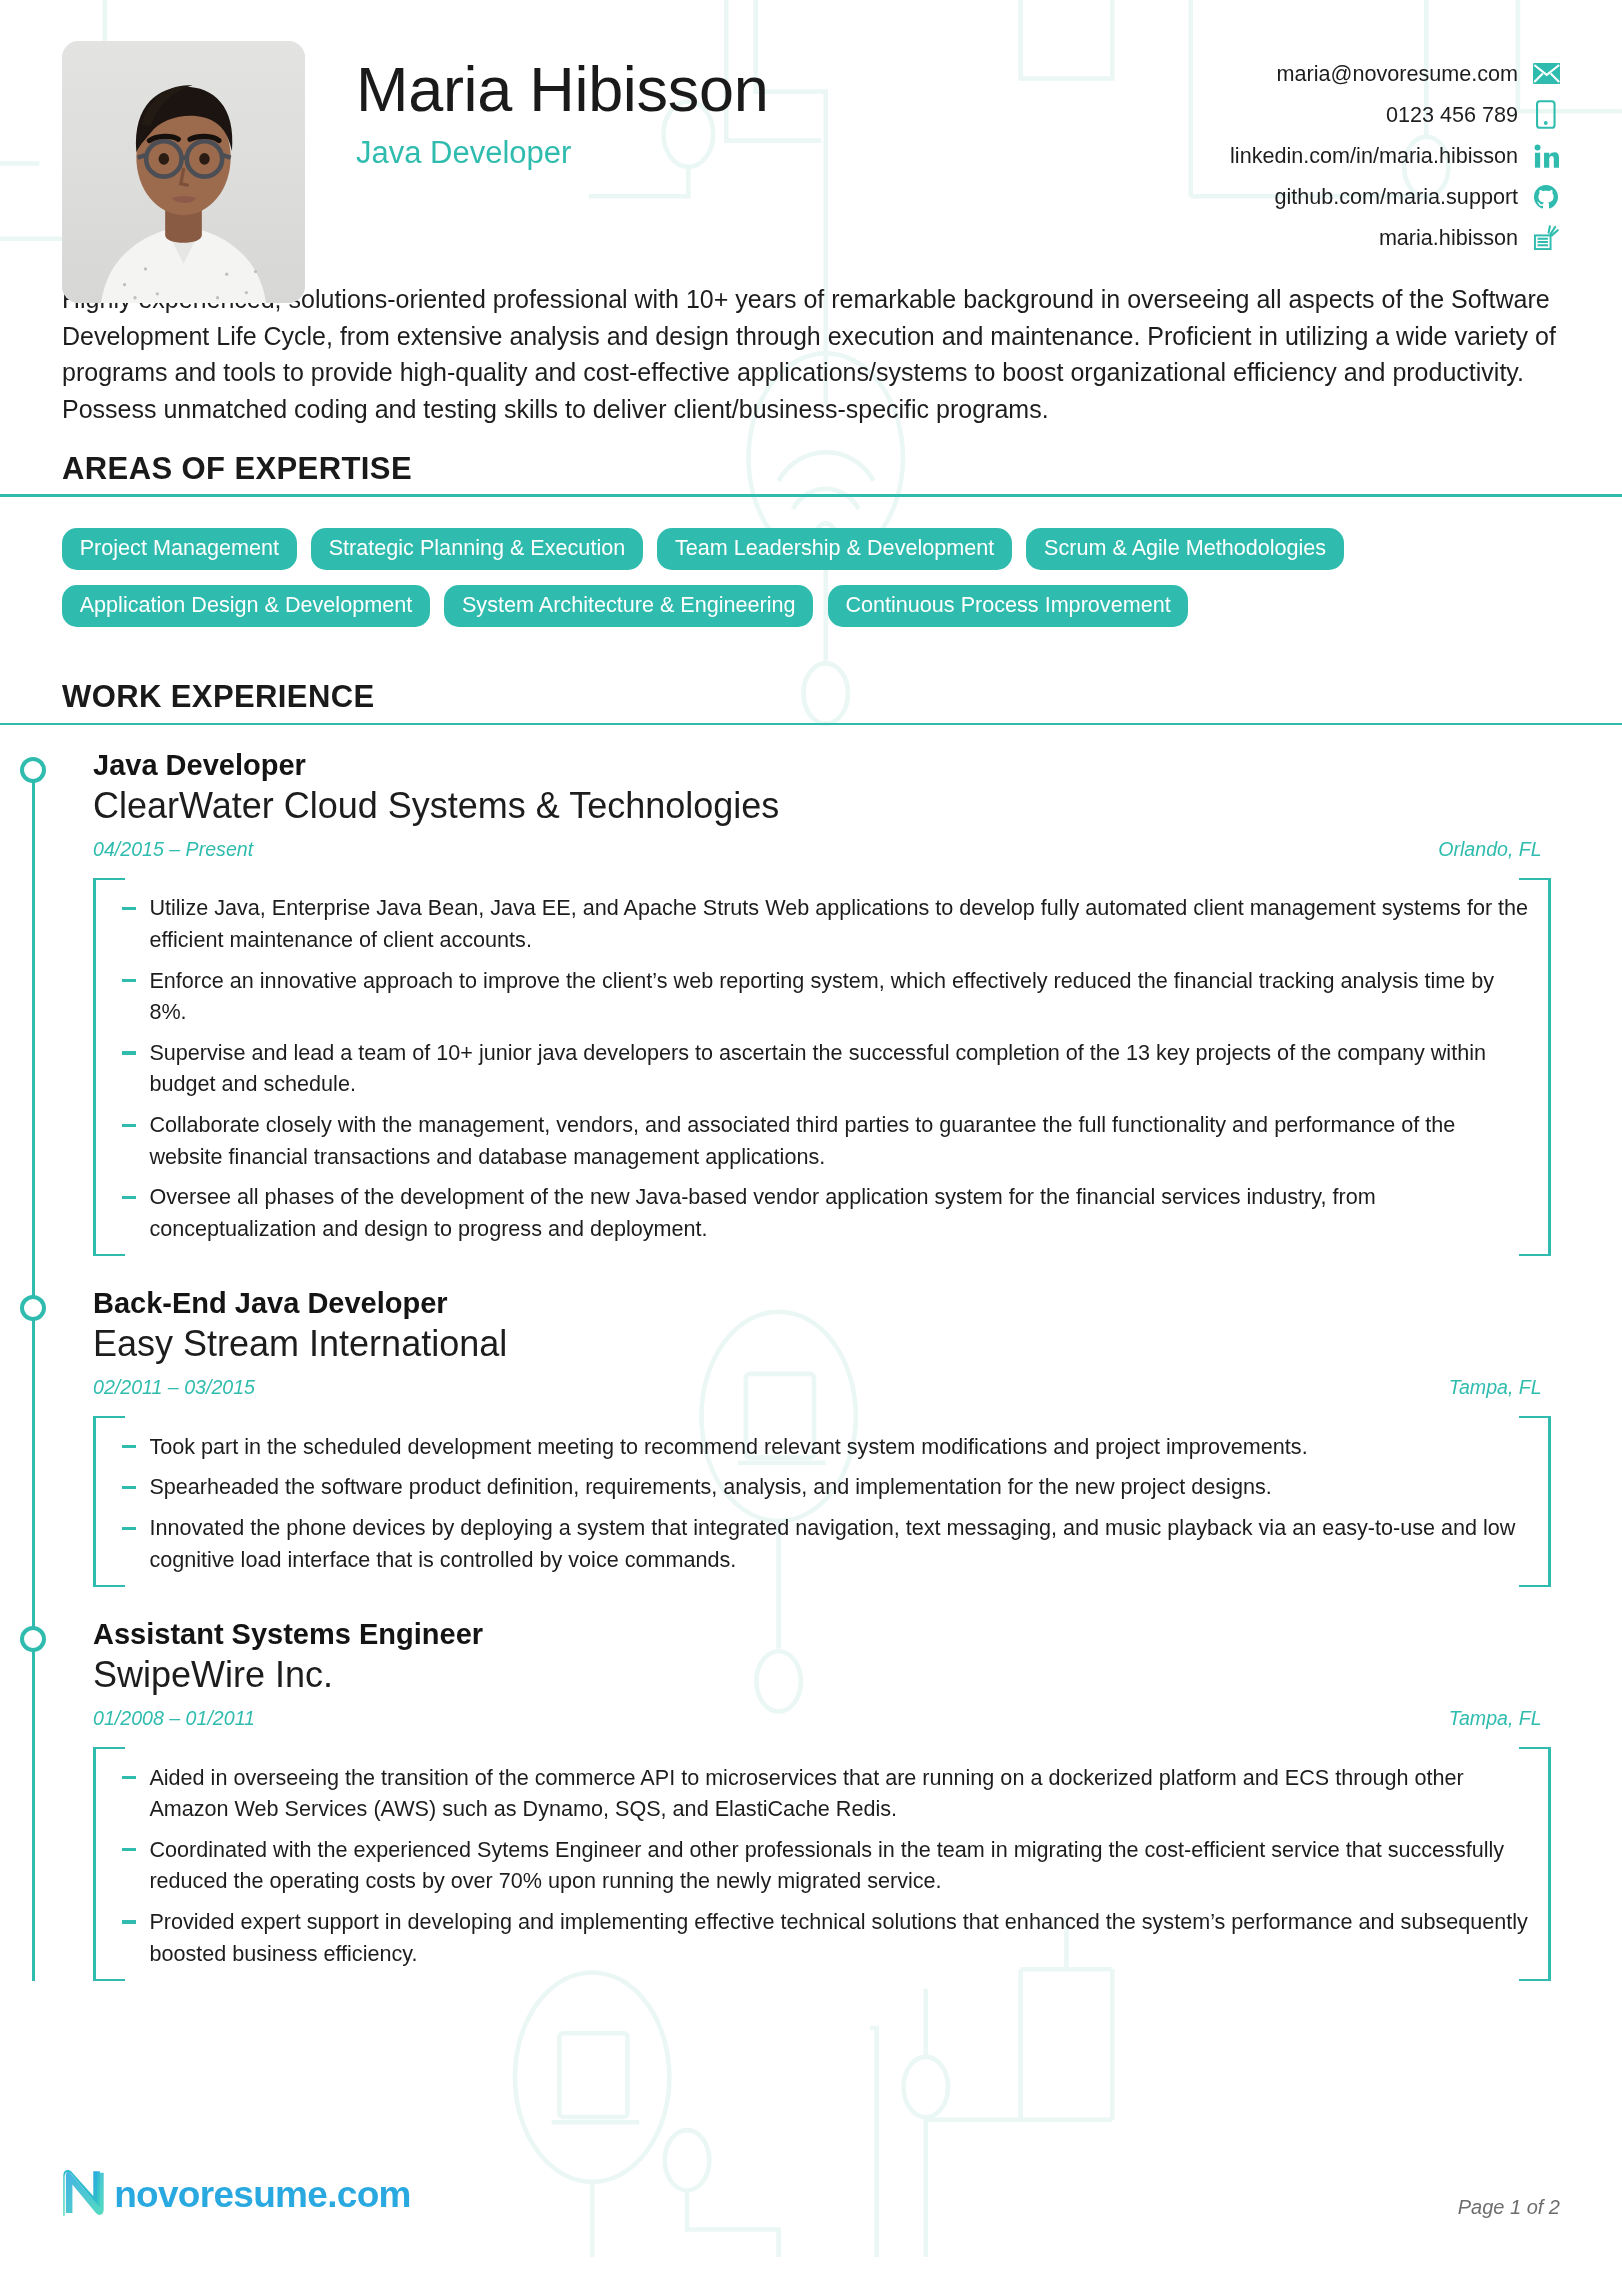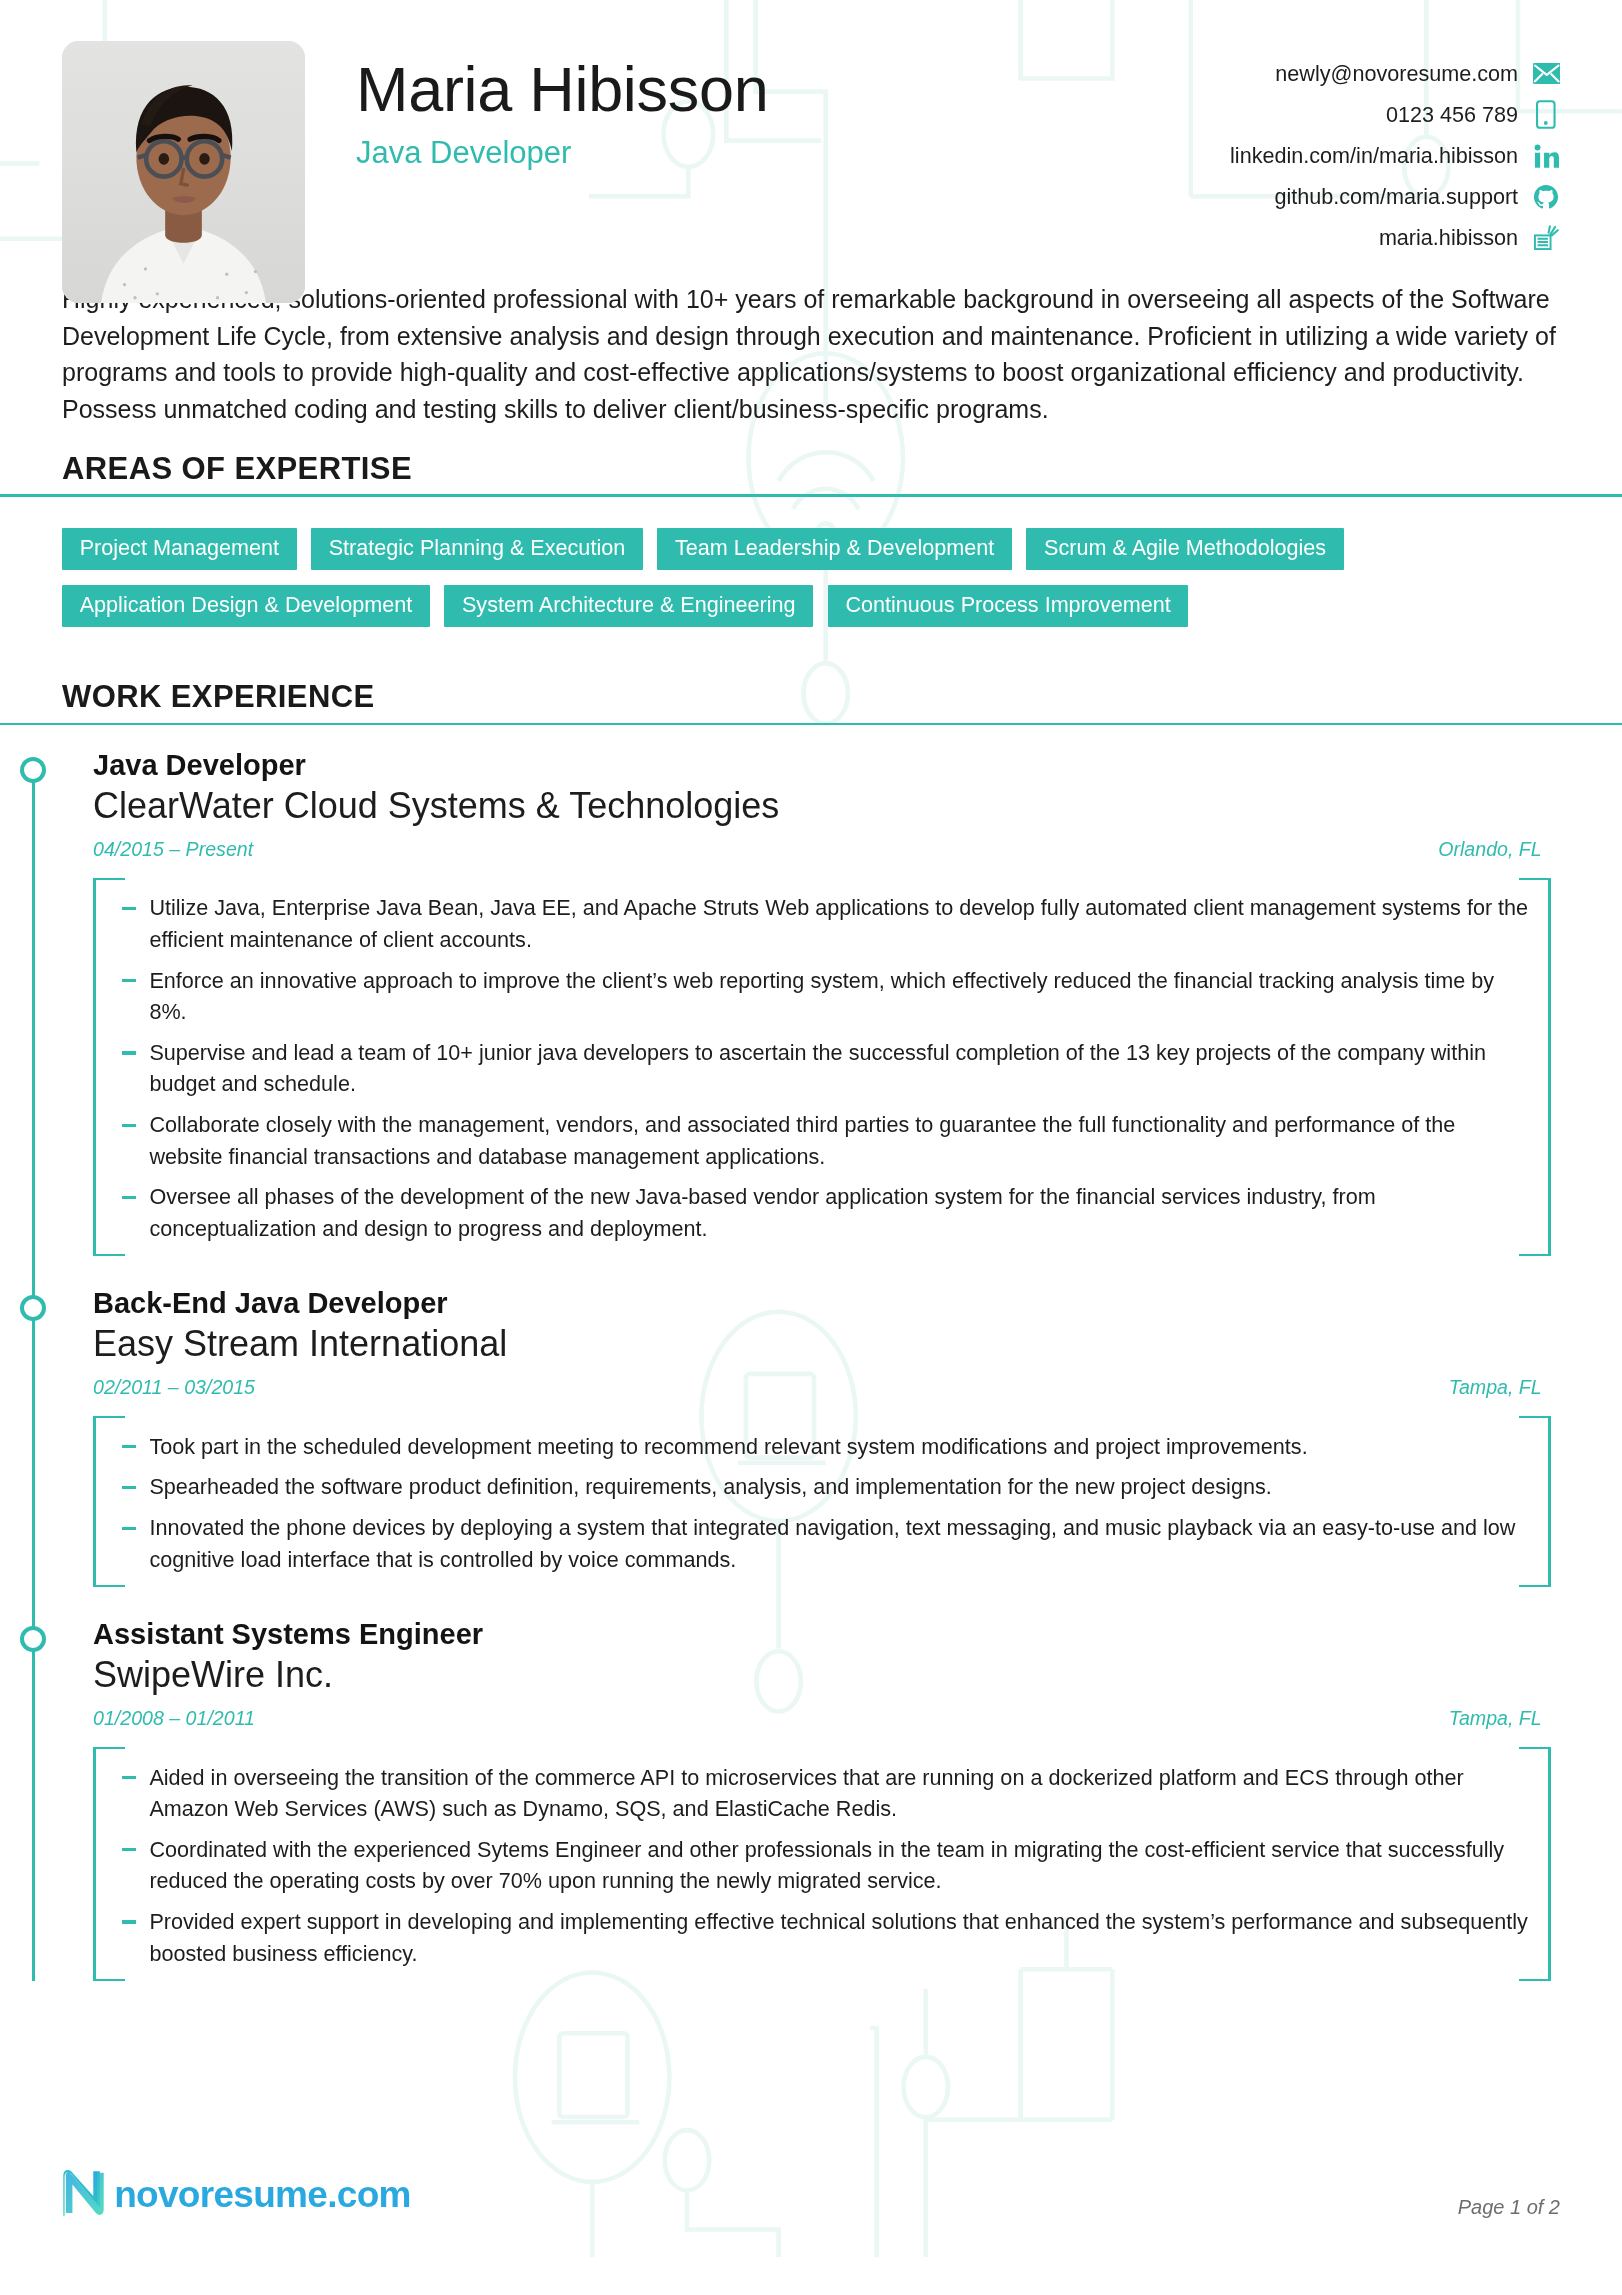--- a/index.html
+++ b/index.html
@@ -143,21 +143,21 @@
     display: flex;
     flex-wrap: wrap;
     gap: 15px 14.4px;
     max-width: 1446px;
   }
   .tag {
     background: #2fbcae;
     color: #ffffff;
     font-size: 21.6px;
     padding: 7.9px 17.7px 9.8px 17.7px;
-    border-radius: 1px;
+    border-radius: 15px;
     line-height: 1.12;
     white-space: nowrap;
   }
 
   
   .work-section { margin-top: 52px; }
 
   .timeline {
     position: relative;
     margin-top: 23.6px;
@@ -415,21 +415,21 @@
       </div>
 
       <div class="name-block">
         <div class="name">Maria Hibisson</div>
         <div class="job-title">Java Developer</div>
       </div>
 
       <div class="contacts">
 
         <div class="contact-row">
-          <span class="contact-text">newly@novoresume.com</span>
+          <span class="contact-text">maria@novoresume.com</span>
           <span class="contact-icon">
             <svg width="27.5" height="21" viewBox="0 0 42 32">
                 <rect x="0" y="0" width="42" height="32" rx="2" fill="#2FBCAE"></rect>
                 <path d="M2 3 L21 18 L40 3" stroke="#fff" stroke-width="3.2" fill="none"></path>
                 <path d="M2 29 L15 16 M40 29 L27 16" stroke="#fff" stroke-width="3.2" fill="none"></path>
               </svg>
           </span>
         </div>
 
         <div class="contact-row">

